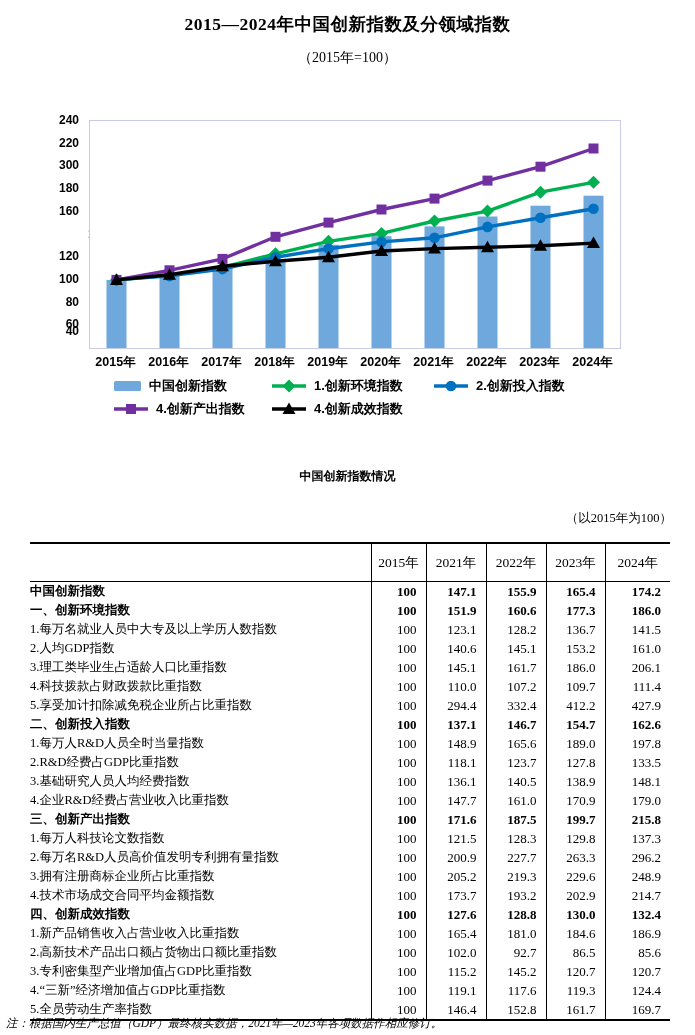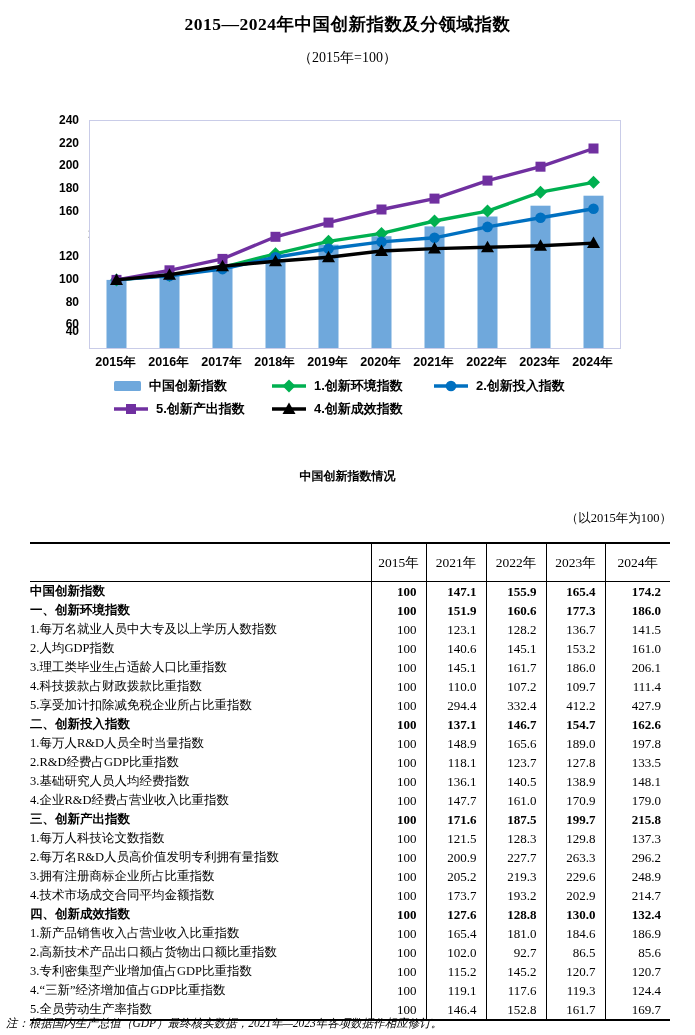--- a/index.html
+++ b/index.html
@@ -45,21 +45,21 @@
 </head>
 <body>
 
 <div class="abs" id="main-title">2015—2024年中国创新指数及分领域指数</div>
 <div class="abs" id="main-subtitle">（2015年=100）</div>
 
 <div class="abs" id="chart">
   <div id="y-axis">
       <div class="ytick" style="top: 13px;">240</div>
       <div class="ytick" style="top: 35.7px;">220</div>
-      <div class="ytick" style="top: 58.4px;">200</div>
+      <div class="ytick" style="top: 58.4px;">300</div>
       <div class="ytick" style="top: 81.1px;">180</div>
       <div class="ytick" style="top: 103.8px;">160</div>
       <div class="ytick" style="top: 126.5px; padding-left: 29px;">140</div>
       <div class="ytick" style="top: 149.2px;">120</div>
       <div class="ytick" style="top: 171.9px;">100</div>
       <div class="ytick" style="top: 194.6px;">80</div>
       <div class="ytick" style="top: 217.3px;">60</div>
       <div class="ytick" style="top: 224px;">40</div>
     </div>
   <svg id="plot-svg" width="530" height="227">
@@ -149,21 +149,21 @@
           <line x1="0" y1="7" x2="34" y2="7" stroke="#0070C0" stroke-width="3.4"></line>
           <circle cx="17" cy="7" r="5.3" fill="#0070C0"></circle>
         </svg>
         <span>2.创新投入指数</span>
       </div>
       <div class="legend-item" style="left: 114px; top: 301px;">
         <svg width="34" height="14">
           <line x1="0" y1="7" x2="34" y2="7" stroke="#7030A0" stroke-width="3.4"></line>
           <rect x="12" y="2" width="10" height="10" fill="#7030A0"></rect>
         </svg>
-        <span>5.创新产出指数</span>
+        <span>4.创新产出指数</span>
       </div>
       <div class="legend-item" style="left: 272px; top: 301px;">
         <svg width="34" height="14">
           <line x1="0" y1="7" x2="34" y2="7" stroke="#000000" stroke-width="3.4"></line>
           <path d="M 17 0.5 L 23.5 12 L 10.5 12 Z" fill="#000000"></path>
         </svg>
         <span>4.创新成效指数</span>
       </div>
     </div>
 </div>

